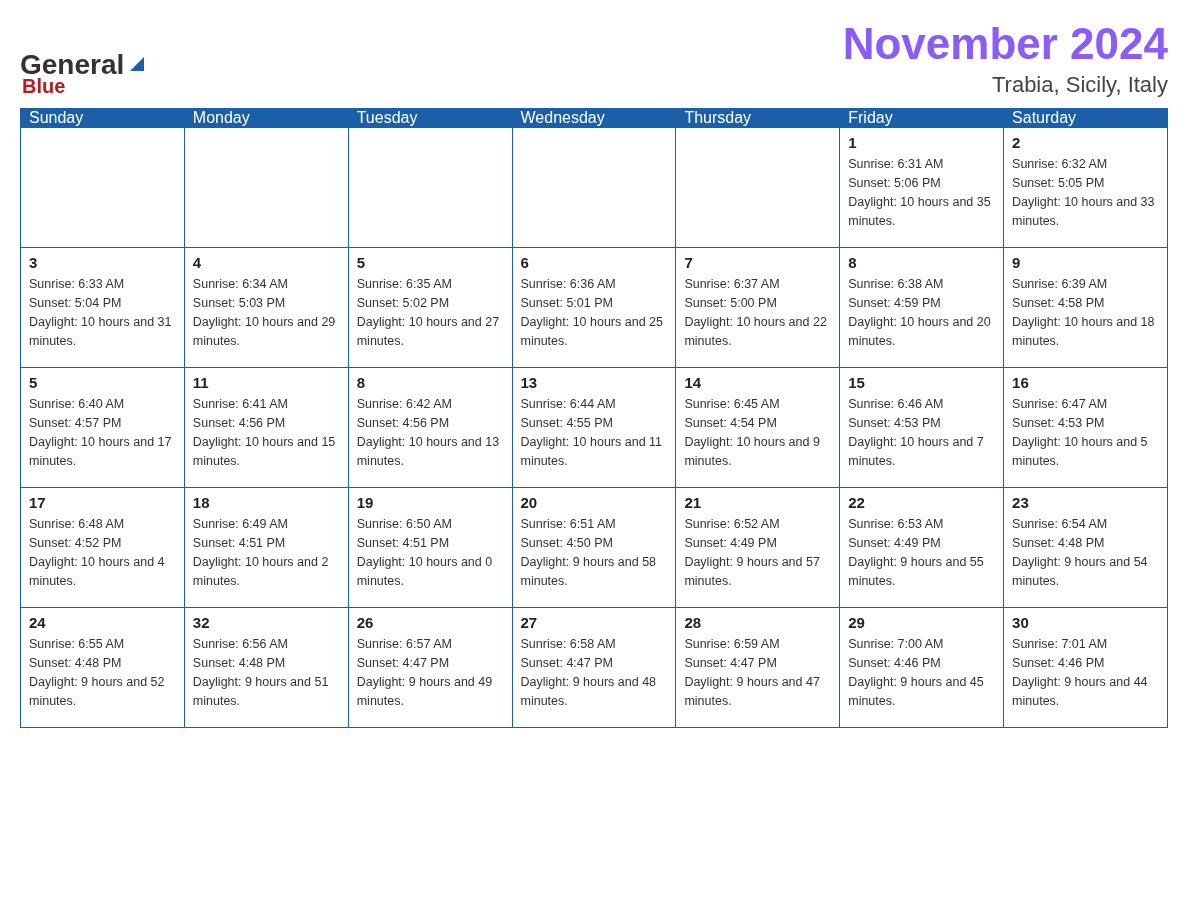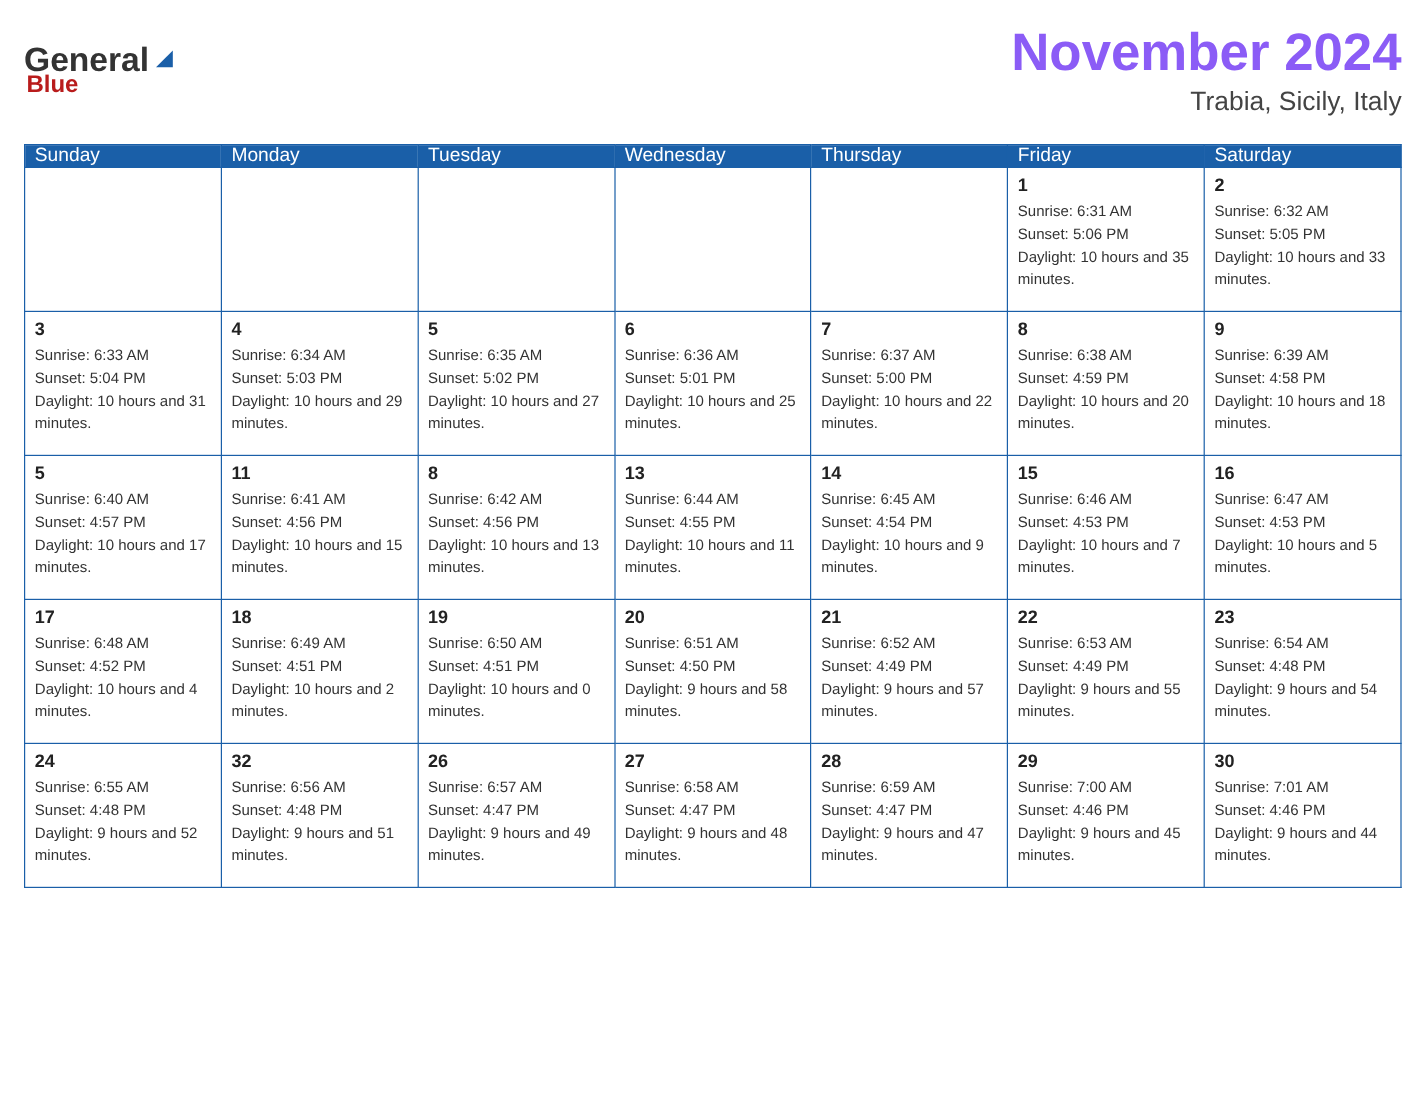--- a/index.html
+++ b/index.html
@@ -6,22 +6,22 @@
     body {
       font-family: Arial, sans-serif;
       background: #fff;
       padding: 20px;
       width: 1188px;
       min-height: 918px;
     }
     .header {
       display: flex;
       justify-content: space-between;
-      align-items: center;
-      margin-bottom: 22px;
+      align-items: flex-end;
+      margin-bottom: 10px;
     }
     .logo {
       display: flex;
       flex-direction: column;
       align-items: flex-start;
     }
     .logo-text {
       font-size: 28px;
       font-weight: bold;
       color: #333;

